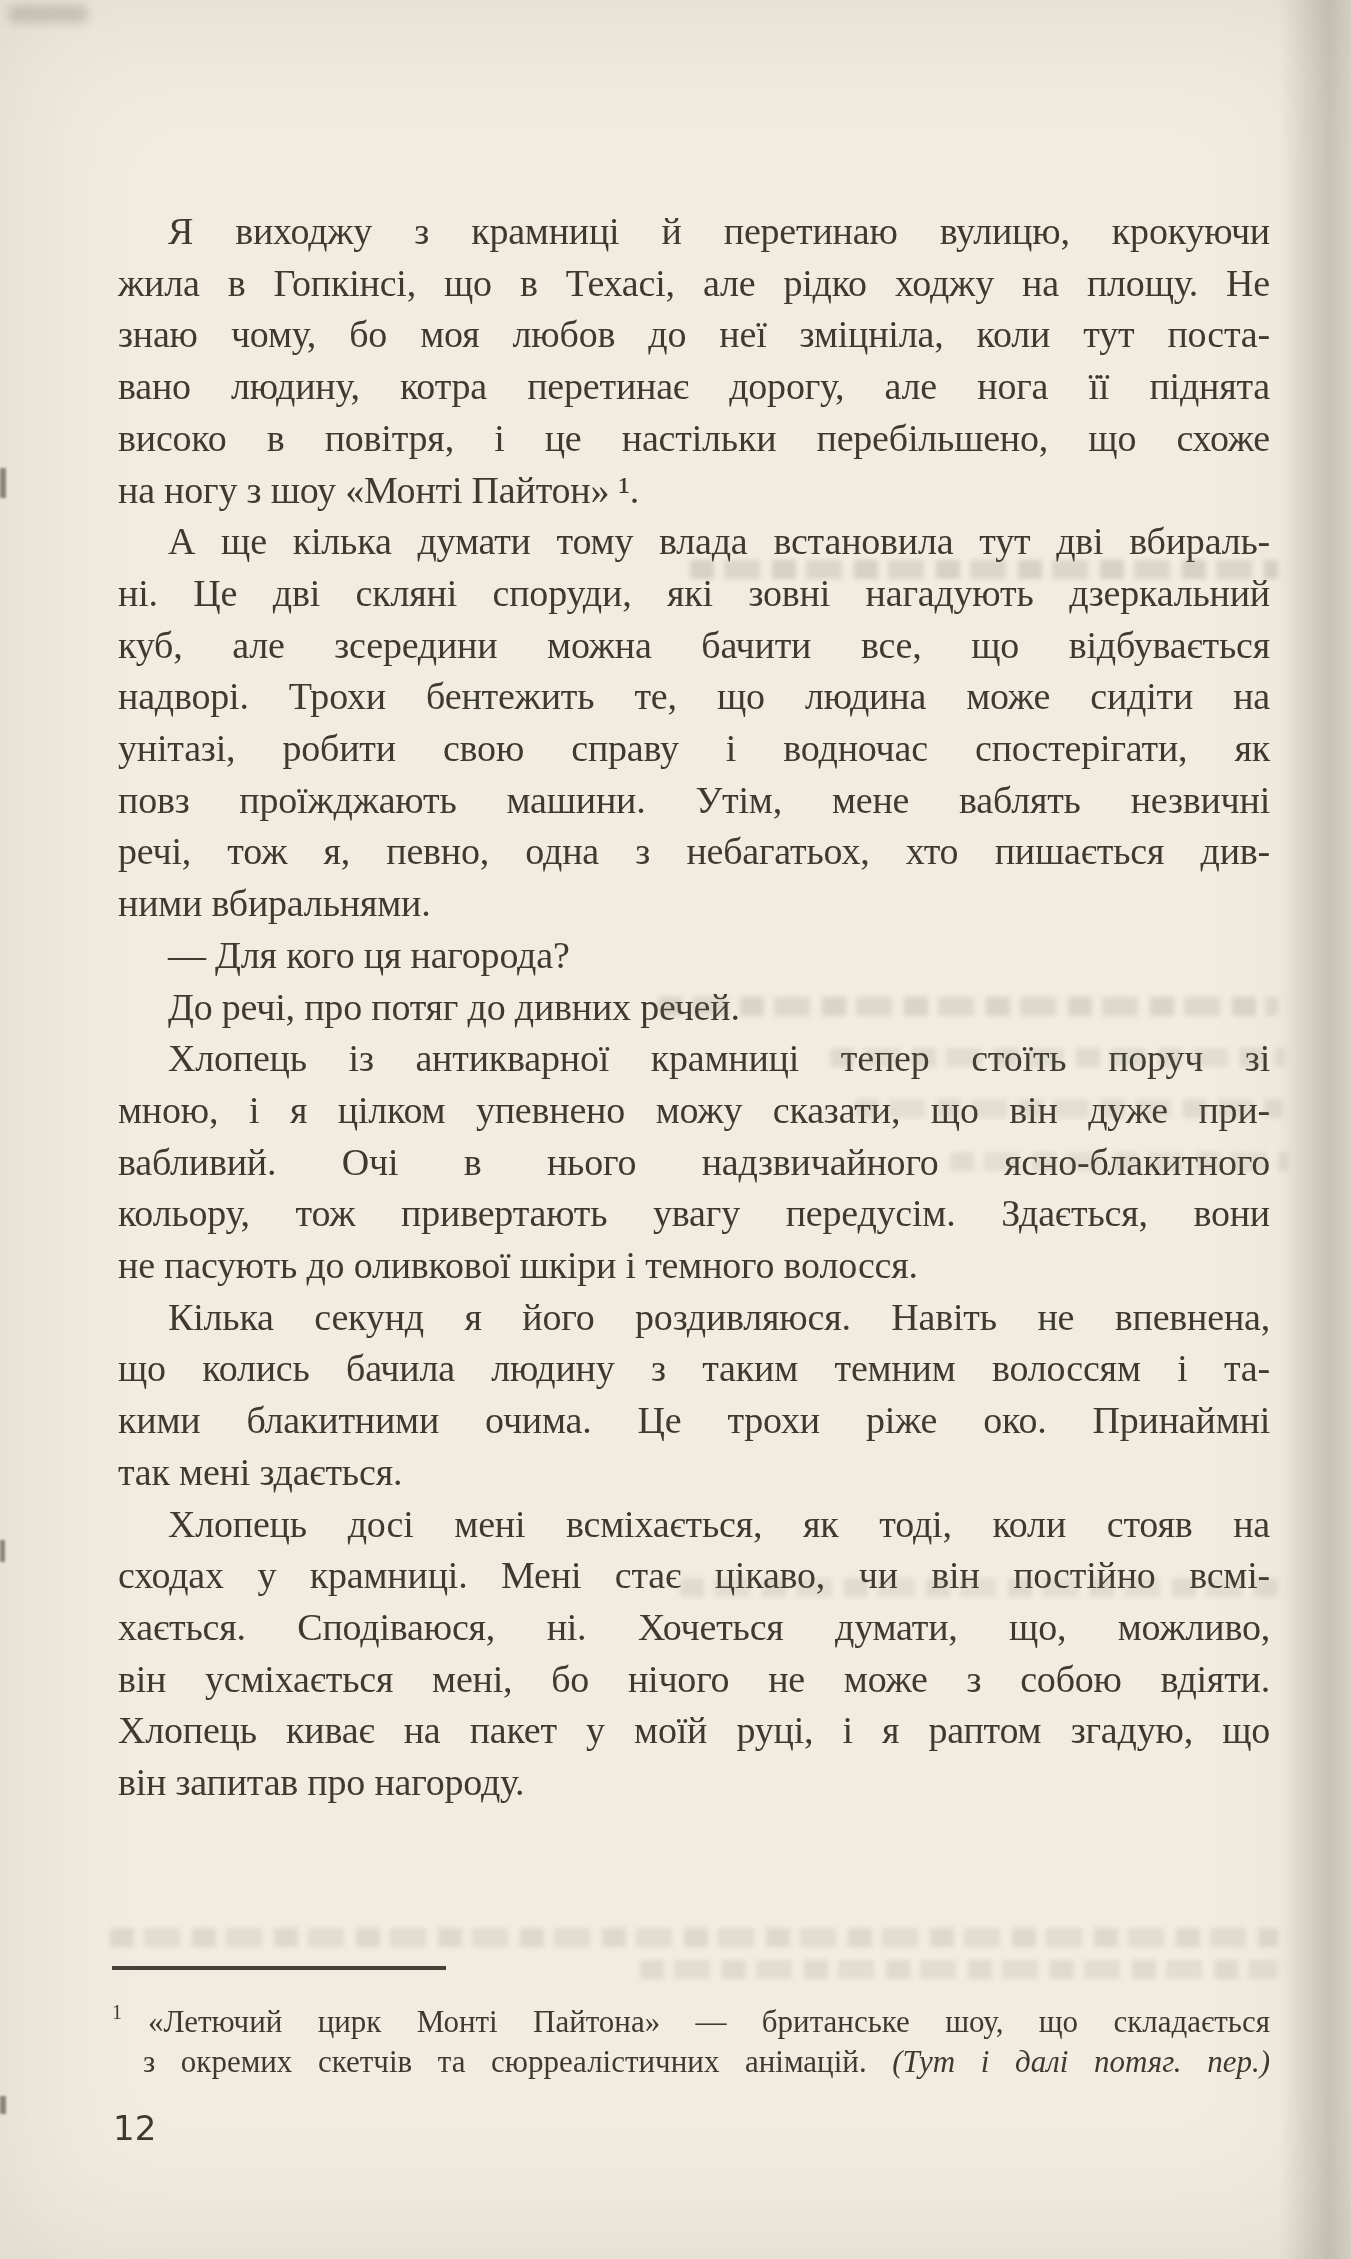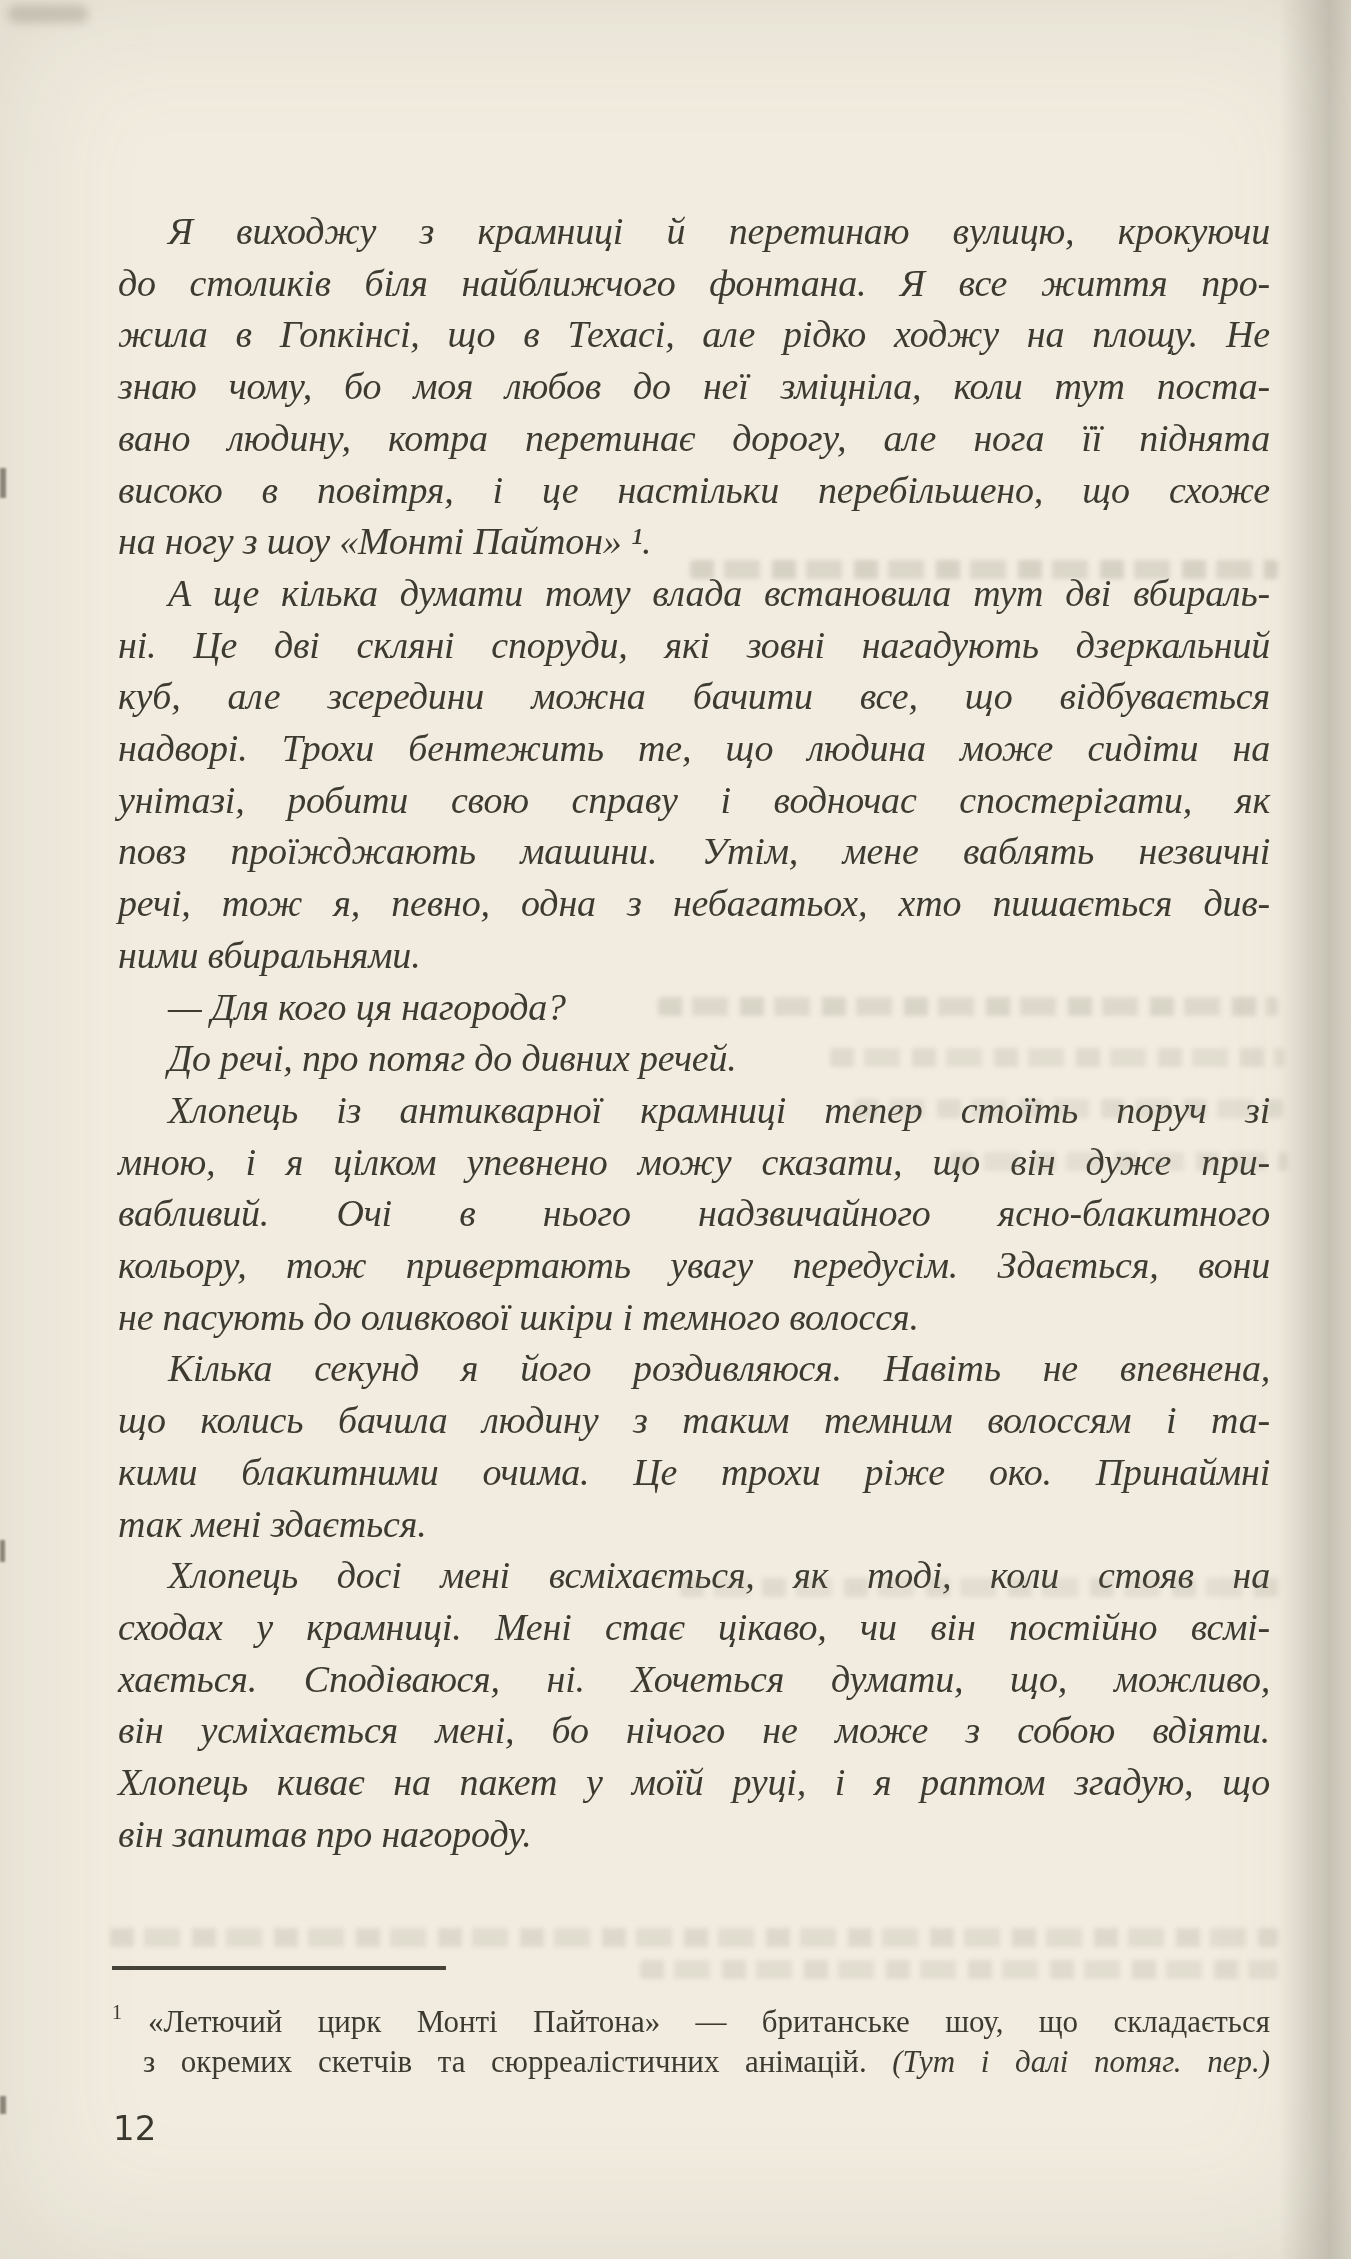--- a/index.html
+++ b/index.html
@@ -32,21 +32,21 @@
   .speck.b{left:0;top:1540px;width:5px;height:22px;}
   .speck.c{left:0;top:2096px;width:6px;height:18px;}
 
   
   .text-block{
     position:absolute;top:206px;left:118px;width:1152px;
     font-size:38px;line-height:51.7px;
     letter-spacing:-0.2px;
     filter:blur(.3px);
   }
-  .line{text-align:justify;text-align-last:justify;text-justify:inter-word;white-space:normal;font-style:italic;}
+  .line{text-align:justify;text-align-last:justify;text-justify:inter-word;white-space:normal;}
   .line.last{text-align-last:left;}
   .line.indent{text-indent:50px;}
 
   
   .smudge{
     position:absolute;height:19px;border-radius:4px;
     background:repeating-linear-gradient(90deg,
       rgba(112,108,94,.34) 0 24px, rgba(112,108,94,0) 24px 34px,
       rgba(112,108,94,.28) 34px 70px, rgba(112,108,94,0) 70px 82px);
     filter:blur(2.6px);
@@ -87,21 +87,20 @@
 
 <div class="page">
 
   <div class="corner-smudge"></div>
   <div class="speck a"></div>
   <div class="speck b"></div>
   <div class="speck c"></div>
 
   <section class="text-block">
       <div class="line indent">Я виходжу з крамниці й перетинаю вулицю, крокуючи</div>
-      <div class="line">до столиків біля найближчого фонтана. Я все життя про-</div>
       <div class="line">жила в Гопкінсі, що в Техасі, але рідко ходжу на площу. Не</div>
       <div class="line">знаю чому, бо моя любов до неї зміцніла, коли тут поста-</div>
       <div class="line">вано людину, котра перетинає дорогу, але нога її піднята</div>
       <div class="line">високо в повітря, і це настільки перебільшено, що схоже</div>
       <div class="line last">на ногу з шоу «Монті Пайтон» ¹.</div>
       <div class="line indent">А ще кілька думати тому влада встановила тут дві вбираль-</div>
       <div class="line">ні. Це дві скляні споруди, які зовні нагадують дзеркальний</div>
       <div class="line">куб, але зсередини можна бачити все, що відбувається</div>
       <div class="line">надворі. Трохи бентежить те, що людина може сидіти на</div>
       <div class="line">унітазі, робити свою справу і водночас спостерігати, як</div>

